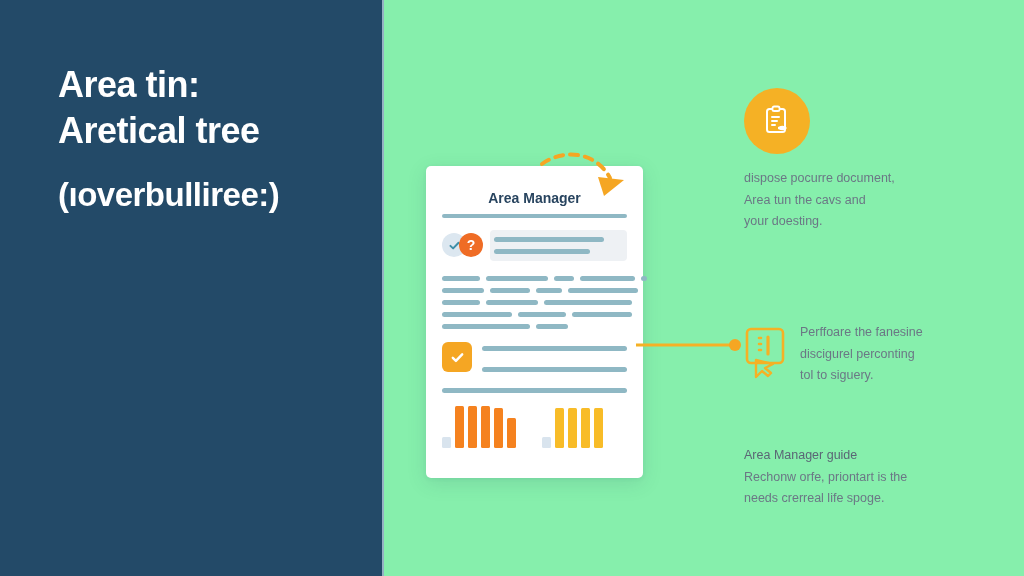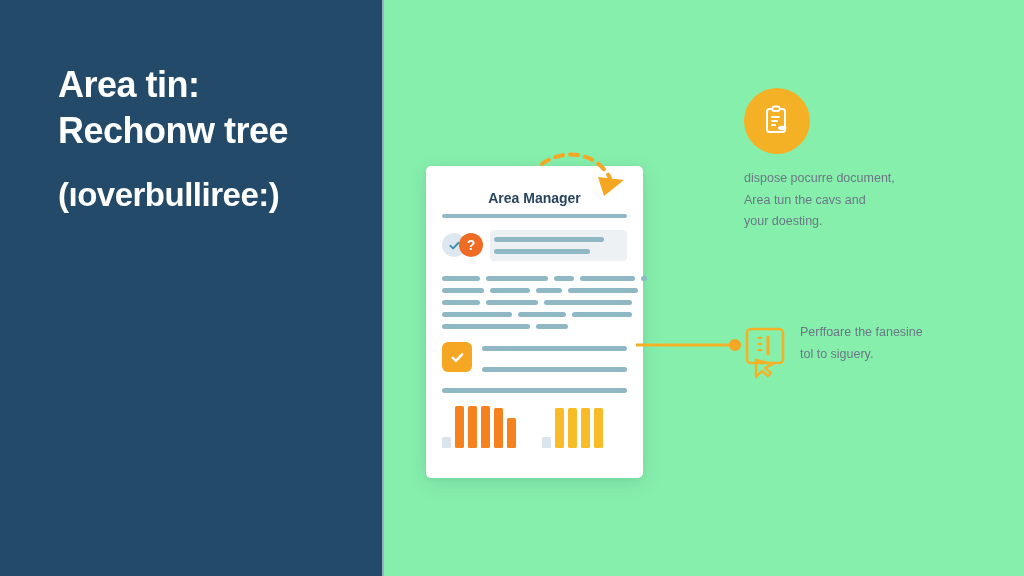--- a/index.html
+++ b/index.html
@@ -111,21 +111,21 @@
   .line-icon { position:absolute; left:742px; top:326px; width:50px; height:56px; }
 </style>
 </head>
 <body>
 
 <div id="root">
 
   <div class="left-panel">
     <div class="headline">
       <span class="hl-line l1">Area tin:</span>
-      <span class="hl-line l2">Rechonw tree</span>
+      <span class="hl-line l2">Aretical tree</span>
       <span class="hl-line l3">(ıoverbulliree:)</span>
     </div>
   </div>
 
   <div class="doc-card">
     <div class="doc-title">Area Manager</div>
     <div class="doc-rule"></div>
 
     <div class="badge-row">
       <div class="badge badge-check">
@@ -224,17 +224,23 @@
     <svg width="50" height="56" viewBox="0 0 50 56" aria-hidden="true">
       <rect x="5" y="3" width="36" height="34" rx="4" fill="none" stroke="#f5b125" stroke-width="2.6"></rect>
       <path d="M17 12 H19 M17 18 H19 M17 24 H19" stroke="#f5b125" stroke-width="2.6" stroke-linecap="round"></path>
       <path d="M26 11 V28" stroke="#f5b125" stroke-width="3.2" stroke-linecap="round"></path>
       <path d="M14 34 L14 51 L20 45 L26 50 L29 47 L23 42 L31 38 Z" fill="none" stroke="#f5b125" stroke-width="2.4" stroke-linejoin="round"></path>
     </svg>
   </div>
 
   <div class="r-block r-text" style="left:800px; top:322px; width:165px;">
     <span>Perffoare the fanesine</span>
+    <span>discigurel perconting</span>
     <span>tol to siguery.</span>
   </div>
 
+  <div class="r-block r-text" style="left:744px; top:445px; width:212px;">
+    <span class="r-strong">Area Manager guide</span>
+    <span>Rechonw orfe, priontart is the</span>
+    <span>needs crerreal life spoge.</span>
+  </div>
 
 </div>
 
 </body></html>

